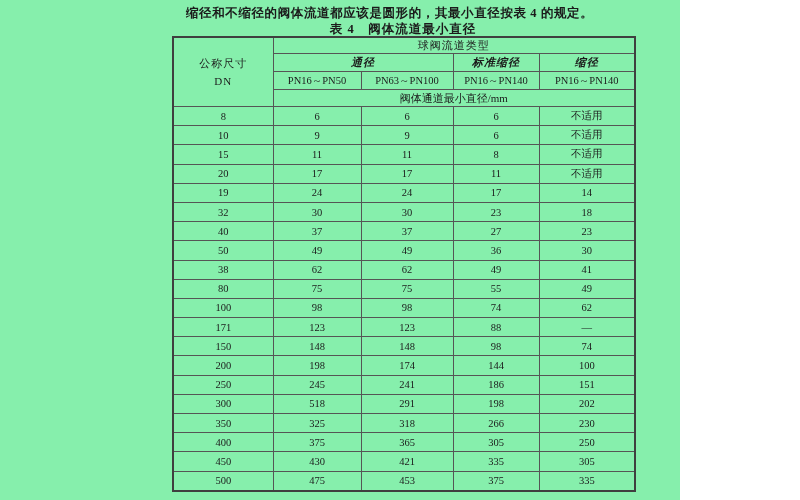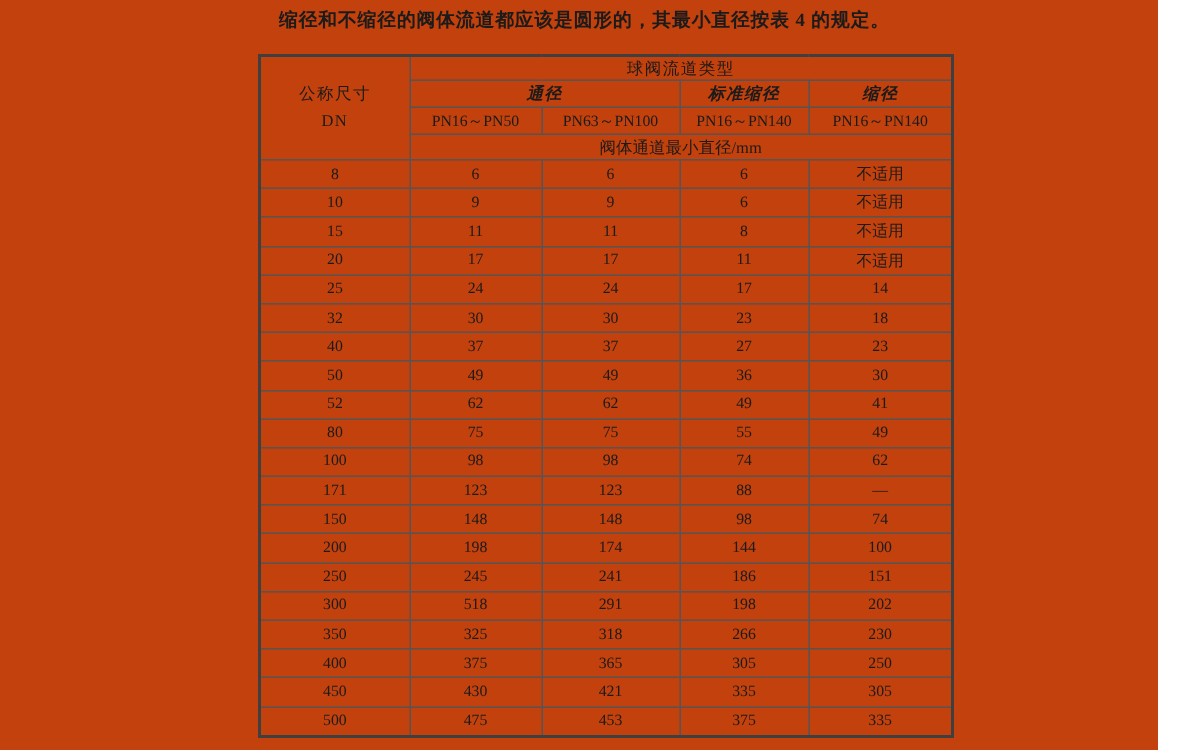--- a/index.html
+++ b/index.html
@@ -1,20 +1,20 @@
 <!DOCTYPE html>
 <html><head>
 <meta charset="utf-8">
 <style>
   html, body { margin: 0; padding: 0; }
   .page {
     position: relative;
-    width: 772px;
+    width: 680px;
     height: 500px;
-    background: #c2410c;
+    background: #86efac;
     font-family: "Liberation Serif", "DejaVu Serif", serif;
     color: #1b1b1b;
     overflow: hidden;
   }
   .intro {
     position: absolute;
     top: 5px;
     left: 186px;
     font-size: 12.5px;
     letter-spacing: 0.6px;
@@ -62,20 +62,21 @@
     font-size: 10.5px;
   }
 </style>
 </head>
 <body>
 
 <div class="page">
 
   <div class="intro">缩径和不缩径的阀体流道都应该是圆形的，其最小直径按表 4 的规定。</div>
 
+  <div class="table-title">表 4　阀体流道最小直径</div>
 
   <table class="min-dia">
     <colgroup>
       <col style="width:100px">
       <col style="width:88px">
       <col style="width:92px">
       <col style="width:86px">
       <col style="width:96px">
     </colgroup>
     <thead>
@@ -124,21 +125,21 @@
           <td>不适用</td>
         </tr>
         <tr>
           <td>20</td>
           <td>17</td>
           <td>17</td>
           <td>11</td>
           <td>不适用</td>
         </tr>
         <tr>
-          <td>25</td>
+          <td>19</td>
           <td>24</td>
           <td>24</td>
           <td>17</td>
           <td>14</td>
         </tr>
         <tr>
           <td>32</td>
           <td>30</td>
           <td>30</td>
           <td>23</td>
@@ -152,21 +153,21 @@
           <td>23</td>
         </tr>
         <tr>
           <td>50</td>
           <td>49</td>
           <td>49</td>
           <td>36</td>
           <td>30</td>
         </tr>
         <tr>
-          <td>52</td>
+          <td>38</td>
           <td>62</td>
           <td>62</td>
           <td>49</td>
           <td>41</td>
         </tr>
         <tr>
           <td>80</td>
           <td>75</td>
           <td>75</td>
           <td>55</td>

